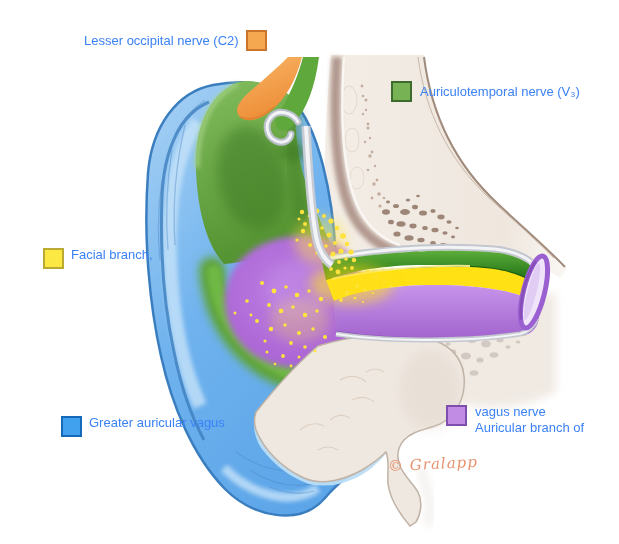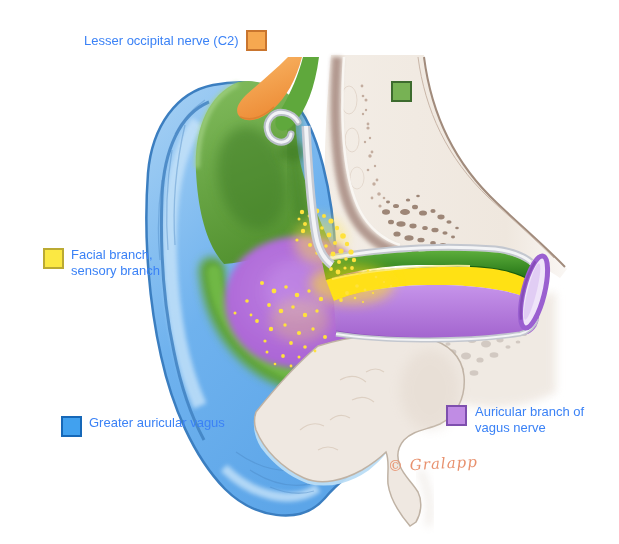--- a/index.html
+++ b/index.html
@@ -334,33 +334,35 @@
     <path d="M298,122 C292,112 278,109 271,117 C264,125 267,137 276,141 C283,144 290,141 291,134" fill="none" stroke="#F2F3F6" stroke-width="3" stroke-linecap="round"></path>
   </g>
 </svg>
 
 <div class="lbl" style="left:84px;top:33px">
   <span>Lesser occipital nerve (C2)</span>
 </div>
 <span class="swatch" style="left: 246px; top: 30px; background-color: rgb(246, 168, 80); border-color: rgb(201, 117, 46);"></span>
 
 <span class="swatch" style="left: 391px; top: 81px; background-color: rgb(119, 178, 84); border-color: rgb(61, 107, 46);"></span>
+<div class="lbl" style="left:420px;top:84px">
+  <span>Auriculotemporal nerve (V₃)</span>
+</div>
 
 <span class="swatch" style="left: 43px; top: 248px; background-color: rgb(251, 232, 67); border-color: rgb(187, 170, 50);"></span>
 <div class="lbl" style="left:71px;top:247px">
   <div>Facial branch,</div>
-  <div>sensory branch</div>
 </div>
 
 <span class="swatch" style="left: 61px; top: 416px; background-color: rgb(65, 161, 239); border-color: rgb(22, 104, 184);"></span>
 <div class="lbl" style="left:89px;top:415px">
   <div>Greater auricular vagus</div>
 </div>
 
 <span class="swatch" style="left: 446px; top: 405px; background-color: rgb(192, 140, 228); border-color: rgb(126, 79, 174);"></span>
 <div class="lbl" style="left:475px;top:404px">
+  <div>vagus nerve</div>
   <div>Auricular branch of</div>
-  <div>vagus nerve</div>
 </div>
 
 <div class="wm" style="left: 388px; top: 455px; color: rgb(232, 145, 110);">© Gralapp</div>
 
 </div>
 
 </body></html>

